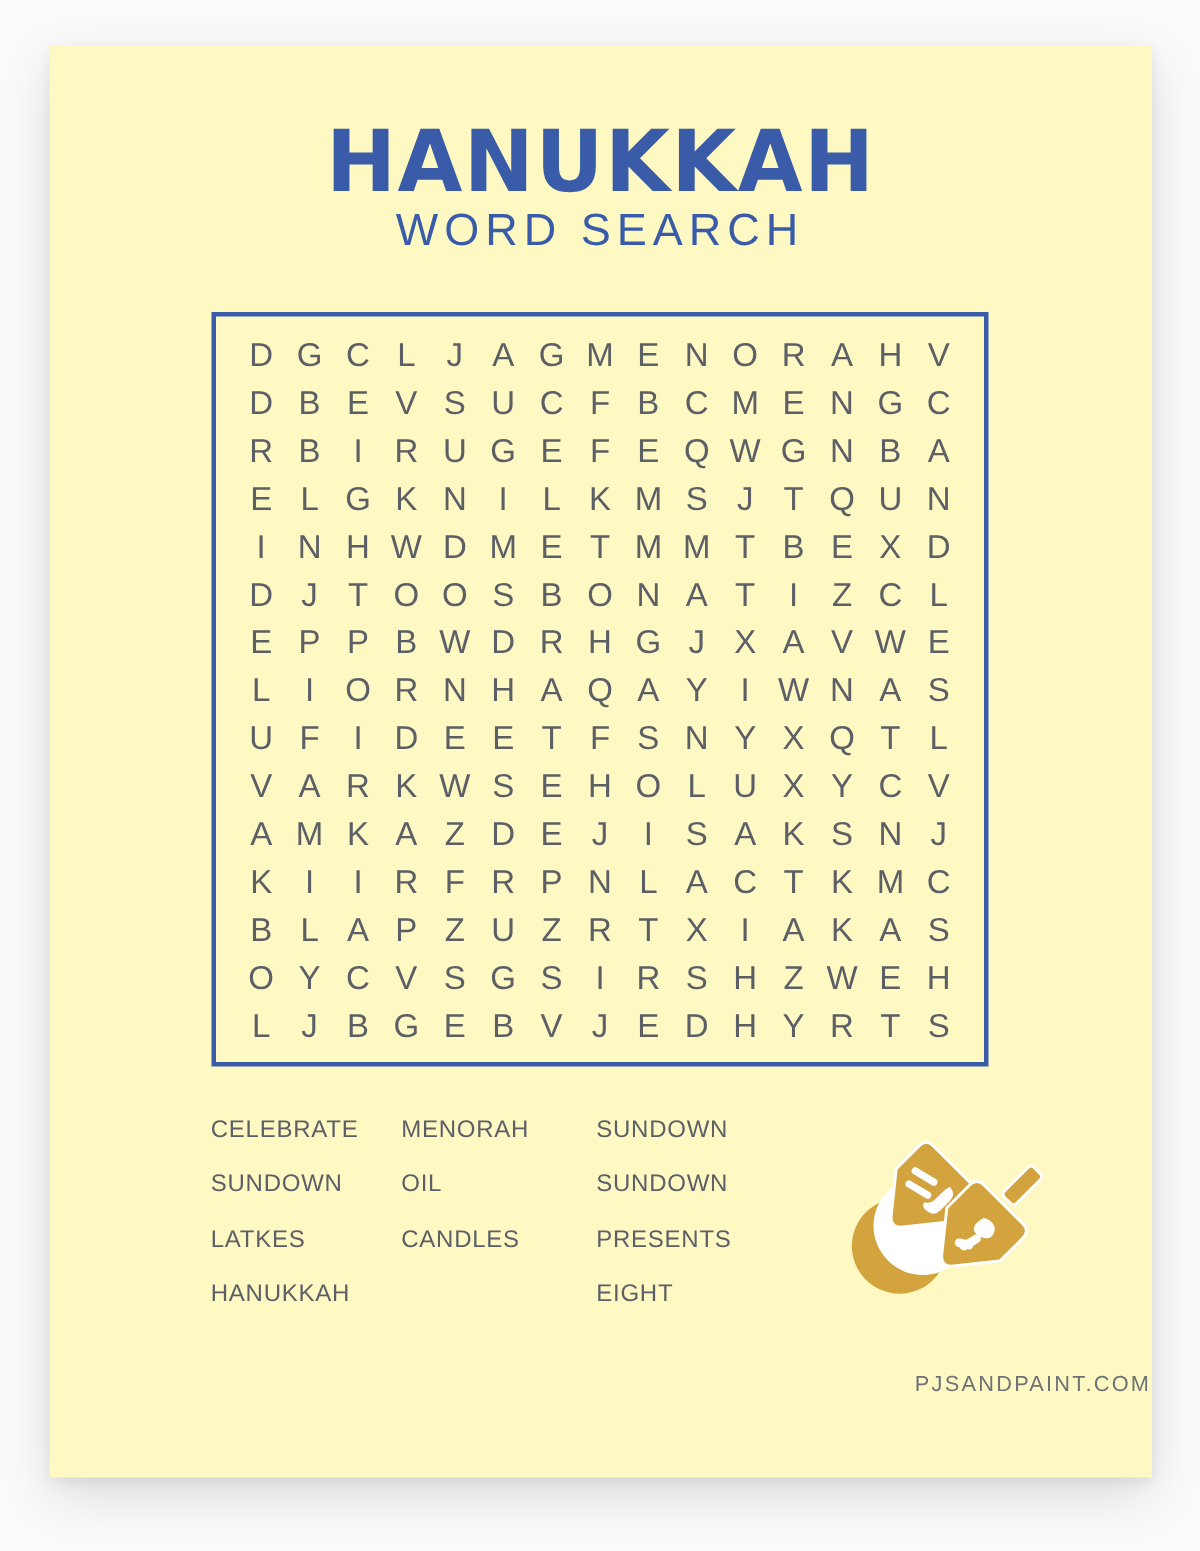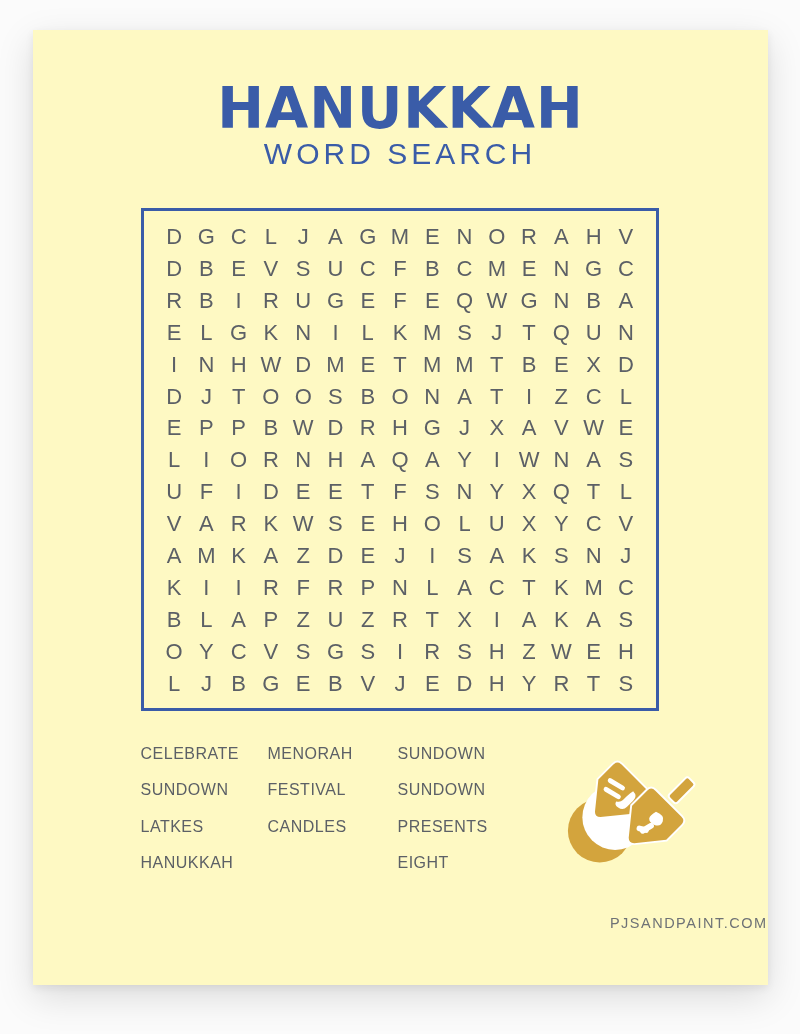--- a/index.html
+++ b/index.html
@@ -319,21 +319,21 @@
 
   <div class="bottom-section">
     <div class="word-col c1">
         <div class="word">CELEBRATE</div>
         <div class="word">SUNDOWN</div>
         <div class="word">LATKES</div>
         <div class="word">HANUKKAH</div>
       </div>
     <div class="word-col c2">
         <div class="word">MENORAH</div>
-        <div class="word">FESTIVAL</div>
+        <div class="word">OIL</div>
         <div class="word">CANDLES</div>
       </div>
     <div class="word-col c3">
         <div class="word">SUNDOWN</div>
         <div class="word">SUNDOWN</div>
         <div class="word">PRESENTS</div>
         <div class="word">EIGHT</div>
       </div>
 
     <div class="dreidel-wrap">

